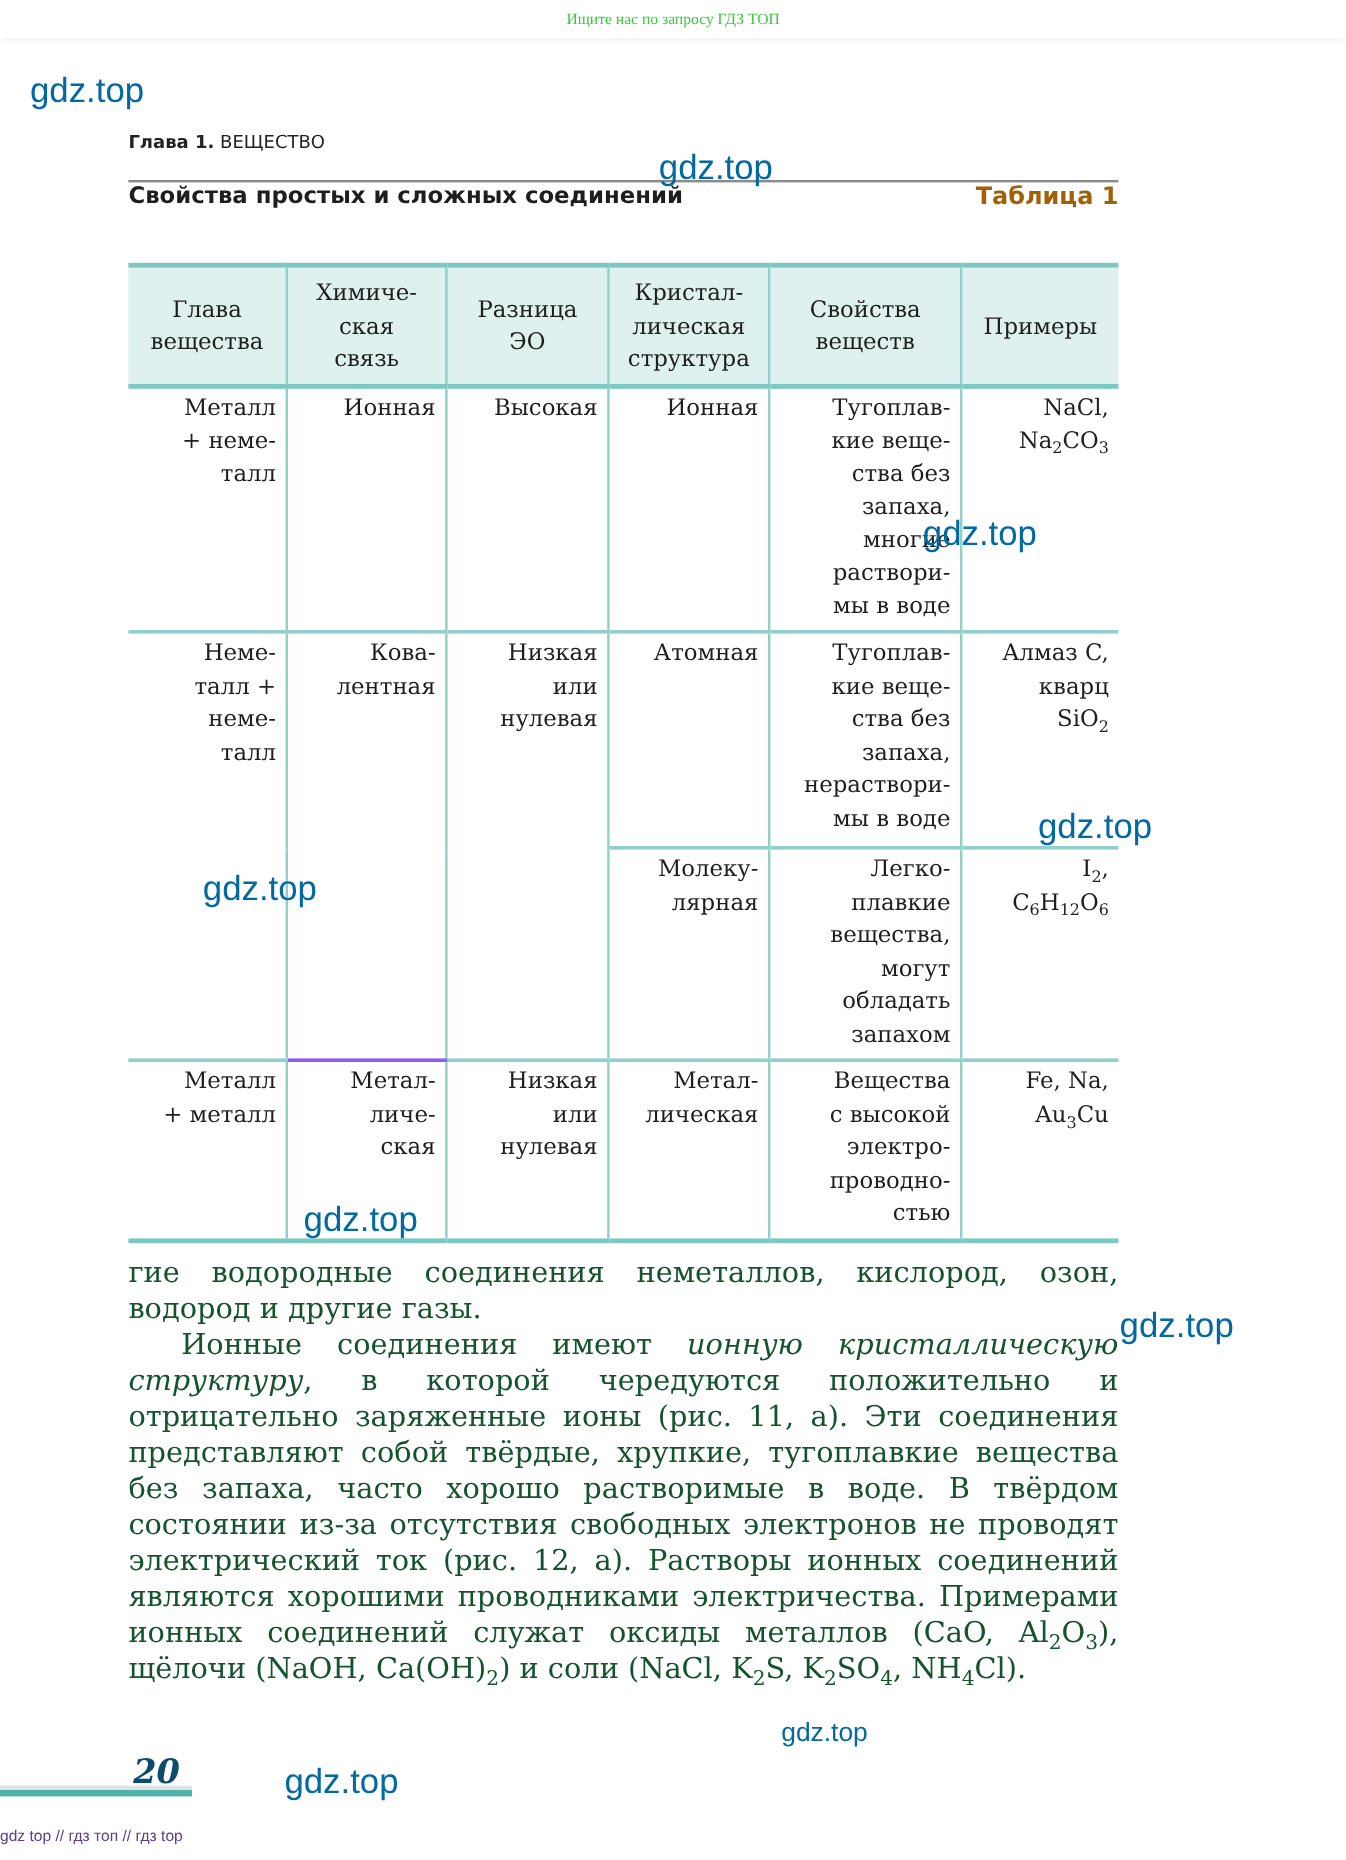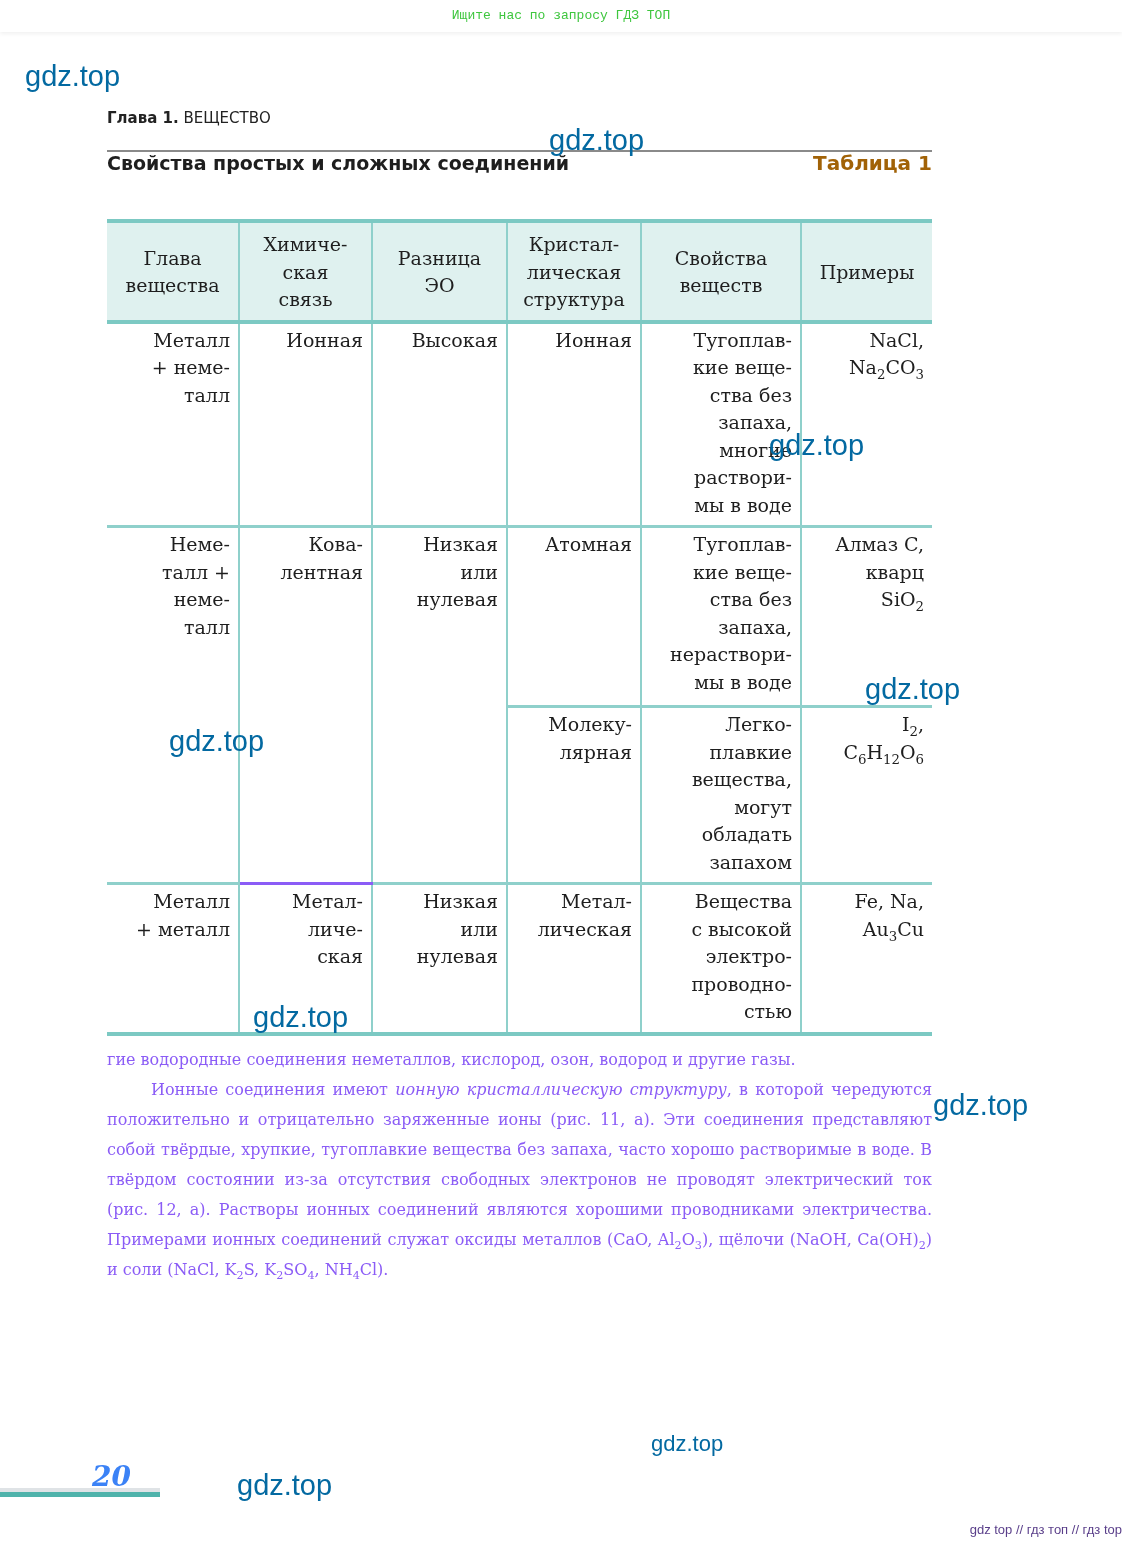--- a/index.html
+++ b/index.html
@@ -4,21 +4,21 @@
 <style>
   html, body { margin: 0; padding: 0; }
   body {
     width: 1122px; height: 1550px; position: relative; overflow: hidden;
     background: #ffffff; color: #1a1a1a;
     font-family: "DejaVu Serif", serif;
   }
   .topbar {
     position: absolute; left: 0; top: 0; width: 1122px; height: 32px;
     background: #ffffff; box-shadow: 0 2px 4px rgba(0,0,0,0.06);
-    text-align: center; font-family: Liberation Mono, monospace;
+    text-align: center; font-family: Liberation Serif, serif;
     font-size: 13px; line-height: 32px; color: #3ec63e;
   }
   .wm {
     position: absolute; font-family: "Liberation Sans", sans-serif;
     color: #0369a1; font-size: 29px; line-height: 1; z-index: 5; margin-top: 24px;
   }
   .wm.small { font-size: 22px; }
   .chapter {
     position: absolute; left: 107px; top: 109px; width: 825px;
     font-family: "DejaVu Sans", sans-serif; font-size: 15px; color: #222;
@@ -51,36 +51,36 @@
     border-top: 4px solid #7cc9c3; border-bottom: 4px solid #7cc9c3;
     height: 81px;
   }
   table.props tbody tr.grp-end td { border-bottom: 3px solid #8fd0cb; }
   table.props tbody tr.last td { border-bottom: 4px solid #7cc9c3; }
   table.props td.sub-sep { border-bottom: 3px solid #8fd0cb; }
   .cell-line { display: block; white-space: nowrap; }
   sub { font-size: 0.7em; vertical-align: -0.35em; line-height: 0; }
   .body-text {
     position: absolute; left: 107px; top: 1045px; width: 825px;
-    font-family: "DejaVu Serif", serif; font-size: 16px; line-height: 30px;
-    color: #8b5cf6; text-align: justify;
+    font-family: "DejaVu Serif", serif; font-size: 24px; line-height: 30px;
+    color: #14532d; text-align: justify;
   }
   .body-text p { margin: 0; }
   .body-text p.indent { text-indent: 44px; }
   .body-text i { font-style: italic; }
   .page-num-bar {
     position: absolute; left: 0; top: 1488px; width: 160px; height: 9px;
     background: linear-gradient(#dfe3e6 0 4px, #4fb3ab 4px 9px);
   }
   .page-num {
-    position: absolute; left: 92px; top: 1460px; font-family: "DejaVu Serif", serif;
-    font-style: italic; font-weight: 700; font-size: 28px; color: #3b82f6;
+    position: absolute; left: 111px; top: 1460px; font-family: "DejaVu Serif", serif;
+    font-style: italic; font-weight: 700; font-size: 28px; color: #0c4a6e;
   }
   .footer {
-    position: absolute; left: 0; top: 1522px; width: 1122px; text-align: right;
+    position: absolute; left: 0; top: 1522px; width: 1122px; text-align: left;
     font-family: "Liberation Sans", sans-serif; font-size: 13px; color: #5a3f8a;
   }
 </style>
 </head>
 <body>
 
 <div class="topbar">Ищите нас по запросу ГДЗ ТОП</div>
 
 <div class="wm" style="left:25px;top:38px;">gdz.top</div>
 <div class="wm" style="left:549px;top:102px;">gdz.top</div>

